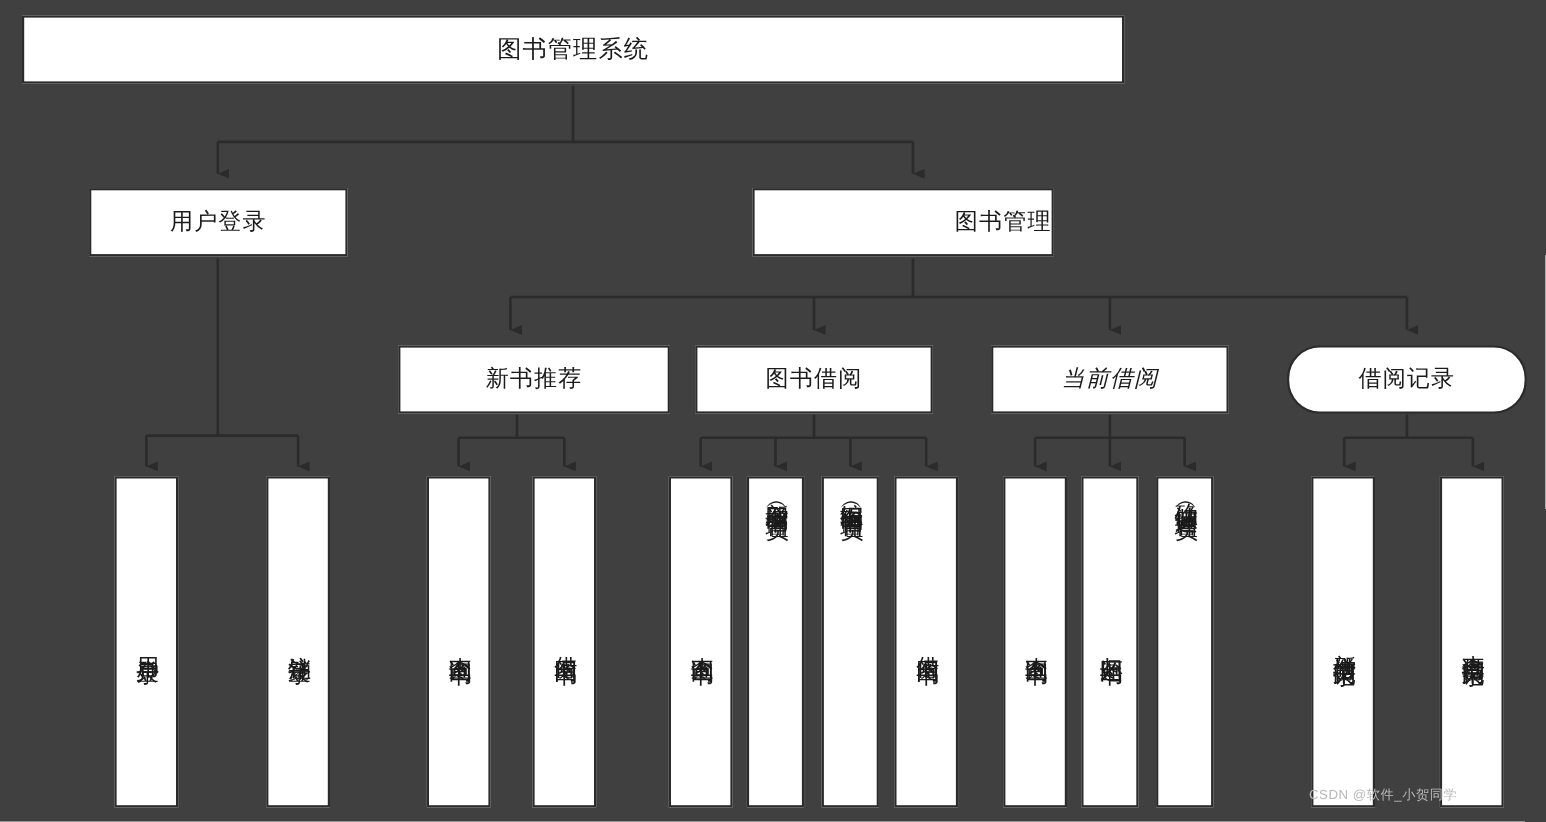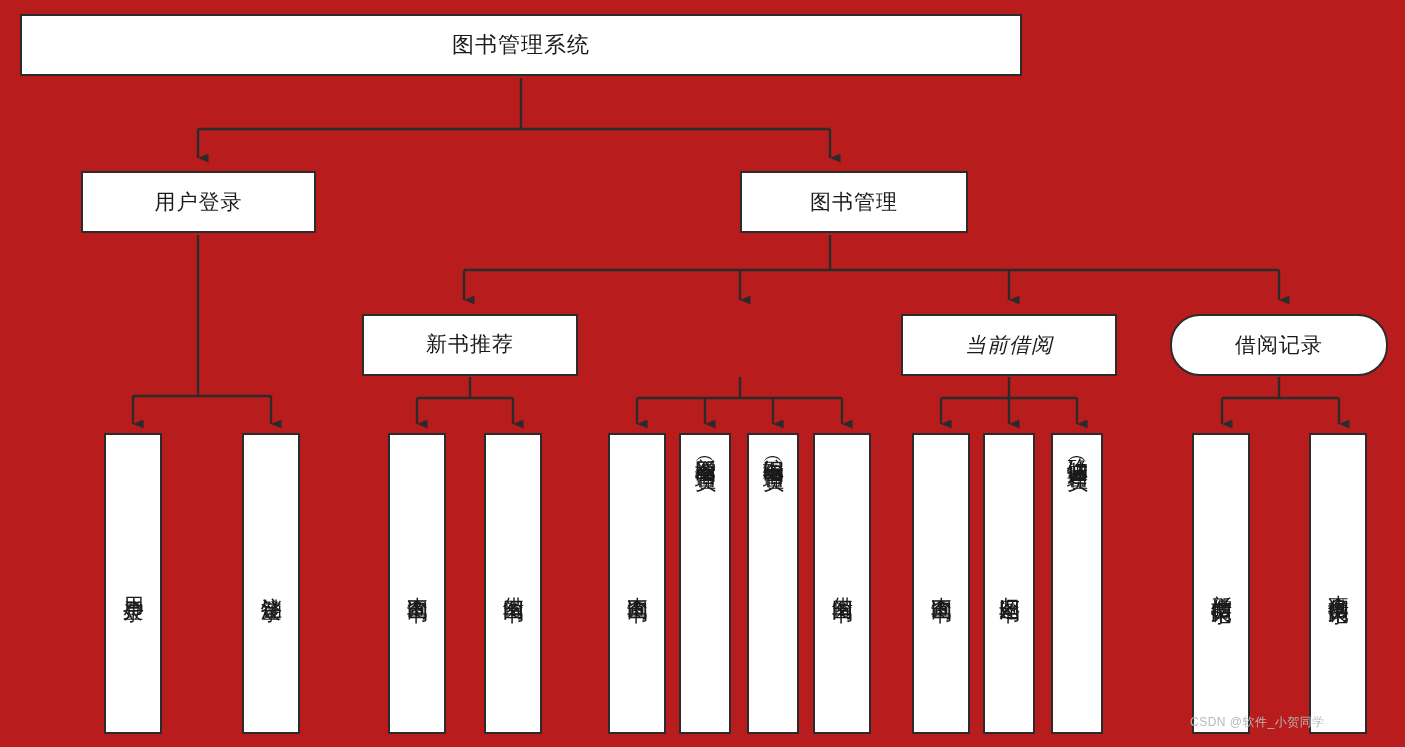--- a/index.html
+++ b/index.html
@@ -8,21 +8,21 @@
     padding: 0;
     background: #ffffff;
   }
   body {
     font-family: "Liberation Sans", "DejaVu Sans", sans-serif;
   }
   #canvas {
     position: relative;
     width: 1405px;
     height: 747px;
-    background: #b91c1c;
+    background: #404040;
     overflow: hidden;
   }
   #edges {
     position: absolute;
     left: 0;
     top: 0;
     width: 1405px;
     height: 747px;
     pointer-events: none;
   }
@@ -133,28 +133,31 @@
   </svg>
 
   <div class="node horiz root" style="left:20px; top:14px; width:1002px; height:62px;">
     <span>图书管理系统</span>
   </div>
 
   <div class="node horiz" style="left:81px; top:171px; width:235px; height:62px;">
     <span>用户登录</span>
   </div>
 
-  <div class="node horiz" style="left:740px; top:171px; width:228px; height:62px;">
+  <div class="node horiz" style="left:684px; top:171px; width:274px; height:62px;justify-content:flex-end;">
     <span>图书管理</span>
   </div>
 
-  <div class="node horiz" style="left:362px; top:314px; width:216px; height:62px;font-family:Liberation Serif, serif;">
+  <div class="node horiz" style="left:362px; top:314px; width:247px; height:62px;">
     <span>新书推荐</span>
   </div>
 
+  <div class="node horiz" style="left:632px; top:314px; width:216px; height:62px;">
+    <span>图书借阅</span>
+  </div>
 
   <div class="node horiz" style="left:901px; top:314px; width:216px; height:62px;font-style:italic;">
     <span>当前借阅</span>
   </div>
 
   <div class="node horiz" style="left:1170px; top:314px; width:218px; height:62px;border-radius:30px;">
     <span>借阅记录</span>
   </div>
 
   <div class="node vert center" style="left:104px; top:433px; width:58px; height:301px;">

